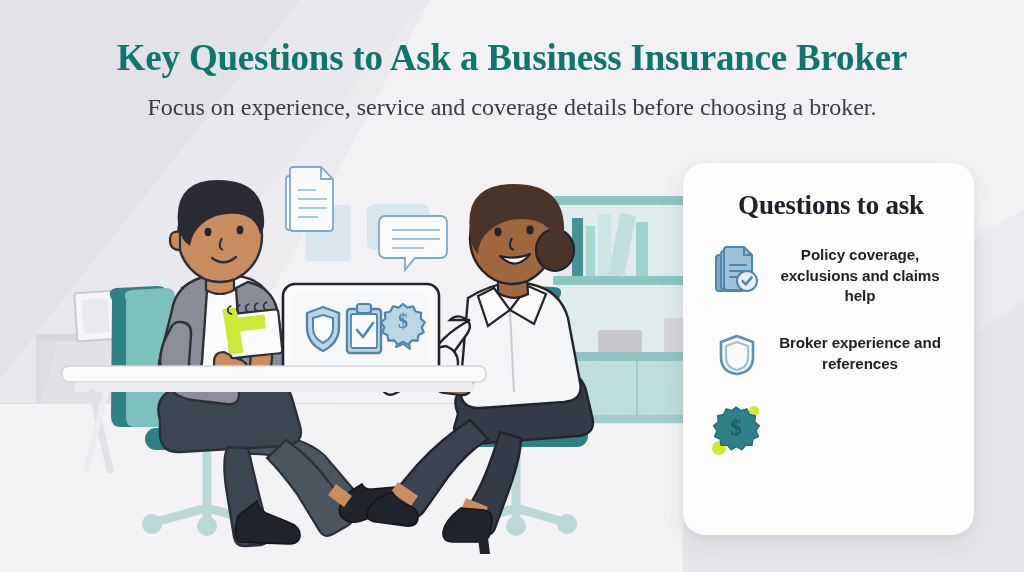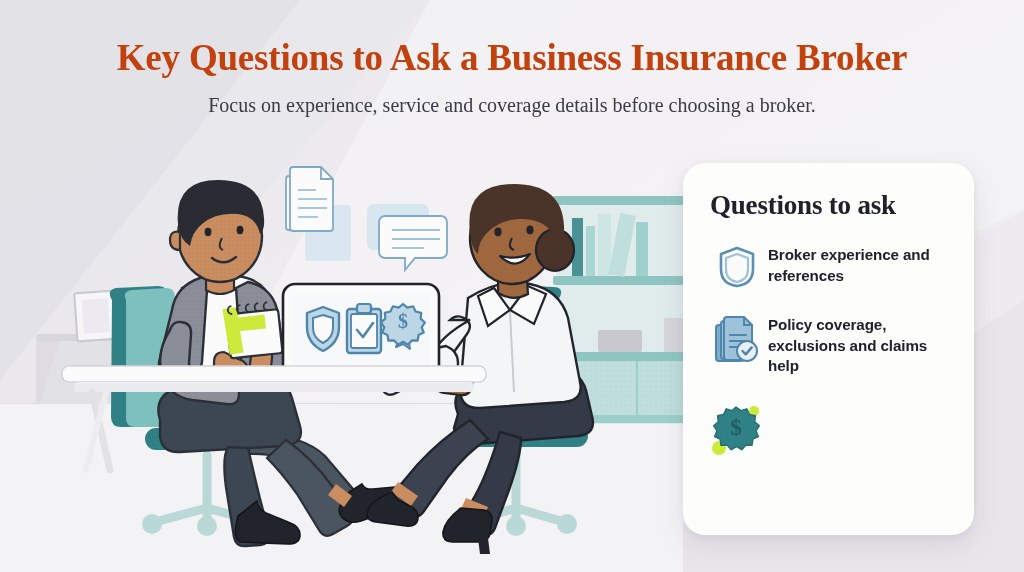--- a/index.html
+++ b/index.html
@@ -13,42 +13,43 @@
   #bg { position:absolute; inset:0; }
   #art { position:absolute; left:0; top:0; }
 
   
   .hdr { position:absolute; left:0; top:0; width:1024px; text-align:center; }
   .title {
     font-family:"Liberation Serif", serif;
     font-weight:700;
     font-size:37px;
     letter-spacing:-0.2px;
-    color:#c2410c;
+    color:#0f766e;
     margin-top:38px;
     line-height:1.1;
   }
   .subtitle {
     font-family:"Liberation Serif", serif;
     font-weight:400;
-    font-size:20px;
+    font-size:24px;
     color:#3a3b44;
     margin-top:14px;
     line-height:1.2;
   }
 
   
   .card {
     position:absolute;
     left:683px; top:163px;
     width:291px; height:372px;
     background:#fdfdfc;
     border-radius:22px;
     box-shadow:0 10px 26px rgba(92,92,110,0.13), 0 2px 6px rgba(92,92,110,0.07);
     padding:27px 22px 5px 27px;
+    text-align:center;
   }
   .card-title {
     font-family:"Liberation Serif", serif;
     font-weight:700;
     font-size:27px;
     color:#20212a;
     letter-spacing:-0.2px;
     margin-bottom:22px;
   }
   .qrow { display:flex; align-items:flex-start; margin-bottom:24px; }
@@ -343,30 +344,20 @@
     </g>
   </svg>
 
   <div class="hdr">
     <div class="title">Key Questions to Ask a Business Insurance Broker</div>
     <div class="subtitle">Focus on experience, service and coverage details before choosing a broker.</div>
   </div>
 
   <div class="card">
     <div class="card-title">Questions to ask</div>
-
-    <div class="qrow">
-      <span class="qicon">
-        <svg width="40" height="44" viewBox="0 0 40 44">
-          <path d="M20 3 L36 9 V24 q0 15 -16 17 Q4 39 4 24 V9 Z" fill="#fbfbfc" stroke="#5b90b4" stroke-width="2.6" stroke-linejoin="round"></path>
-          <path d="M20 9 L31 13 V24 q0 11 -11 13 Q9 35 9 24 V13 Z" fill="#fbfbfc" stroke="#9dc2da" stroke-width="2.2" stroke-linejoin="round"></path>
-        </svg>
-      </span>
-      <span class="qtext">Broker experience and references</span>
-    </div>
 
     <div class="qrow">
       <span class="qicon">
         <svg width="46" height="50" viewBox="0 0 46 50">
           <rect x="2" y="10" width="28" height="36" rx="3" fill="#7fadc9" stroke="#4f86ab" stroke-width="2"></rect>
           <rect x="7" y="6" width="28" height="38" rx="3" fill="#9dc2da" stroke="#4f86ab" stroke-width="2"></rect>
           <path d="M13 2 h17 l8 8 v32 a3 3 0 0 1 -3 3 h-22 a3 3 0 0 1 -3 -3 v-37 a3 3 0 0 1 3 -3 z" fill="#9dc2da" stroke="#4f86ab" stroke-width="2"></path>
           <path d="M30 2 v8 h8" fill="none" stroke="#4f86ab" stroke-width="2"></path>
           <g stroke="#4f86ab" stroke-width="2" stroke-linecap="round">
             <line x1="16" y1="20" x2="32" y2="20"></line>
@@ -375,20 +366,30 @@
           </g>
           <circle cx="33" cy="36" r="10" fill="#e8f0f6" stroke="#4f86ab" stroke-width="2"></circle>
           <path d="M28.5 36 l3.2 3.4 l6 -7" fill="none" stroke="#4f86ab" stroke-width="2.4" stroke-linecap="round" stroke-linejoin="round"></path>
         </svg>
       </span>
       <span class="qtext">Policy coverage, exclusions and claims help</span>
     </div>
 
     <div class="qrow">
       <span class="qicon">
+        <svg width="40" height="44" viewBox="0 0 40 44">
+          <path d="M20 3 L36 9 V24 q0 15 -16 17 Q4 39 4 24 V9 Z" fill="#fbfbfc" stroke="#5b90b4" stroke-width="2.6" stroke-linejoin="round"></path>
+          <path d="M20 9 L31 13 V24 q0 11 -11 13 Q9 35 9 24 V13 Z" fill="#fbfbfc" stroke="#9dc2da" stroke-width="2.2" stroke-linejoin="round"></path>
+        </svg>
+      </span>
+      <span class="qtext">Broker experience and references</span>
+    </div>
+
+    <div class="qrow">
+      <span class="qicon">
         <svg width="50" height="52" viewBox="0 0 50 52">
           <circle cx="42" cy="8" r="5" fill="#cde939"></circle>
           <circle cx="7" cy="45" r="7" fill="#cde939"></circle>
           <path d="M24 4 l4.9 3.6 5.9 -1.8 2.6 5.6 6 1.3 -0.7 6.1 4.7 3.9 -3.4 5.1 2.4 5.7 -5.5 2.7 -0.9 6.1 -6.1 -0.2 -4.1 4.6 -5.3 -3.1 -5.3 3.1 -4.1 -4.6 -6.1 0.2 -0.9 -6.1 -5.5 -2.7 2.4 -5.7 -3.4 -5.1 4.7 -3.9 -0.7 -6.1 6 -1.3 2.6 -5.6 5.9 1.8 z" fill="#2f8186" stroke="#226e72" stroke-width="1.4" stroke-linejoin="round"></path>
           <text x="24" y="32" text-anchor="middle" font-family="Liberation Serif, serif" font-size="23" font-weight="700" fill="#1d5e62">$</text>
         </svg>
       </span>
     </div>
   </div>
 

